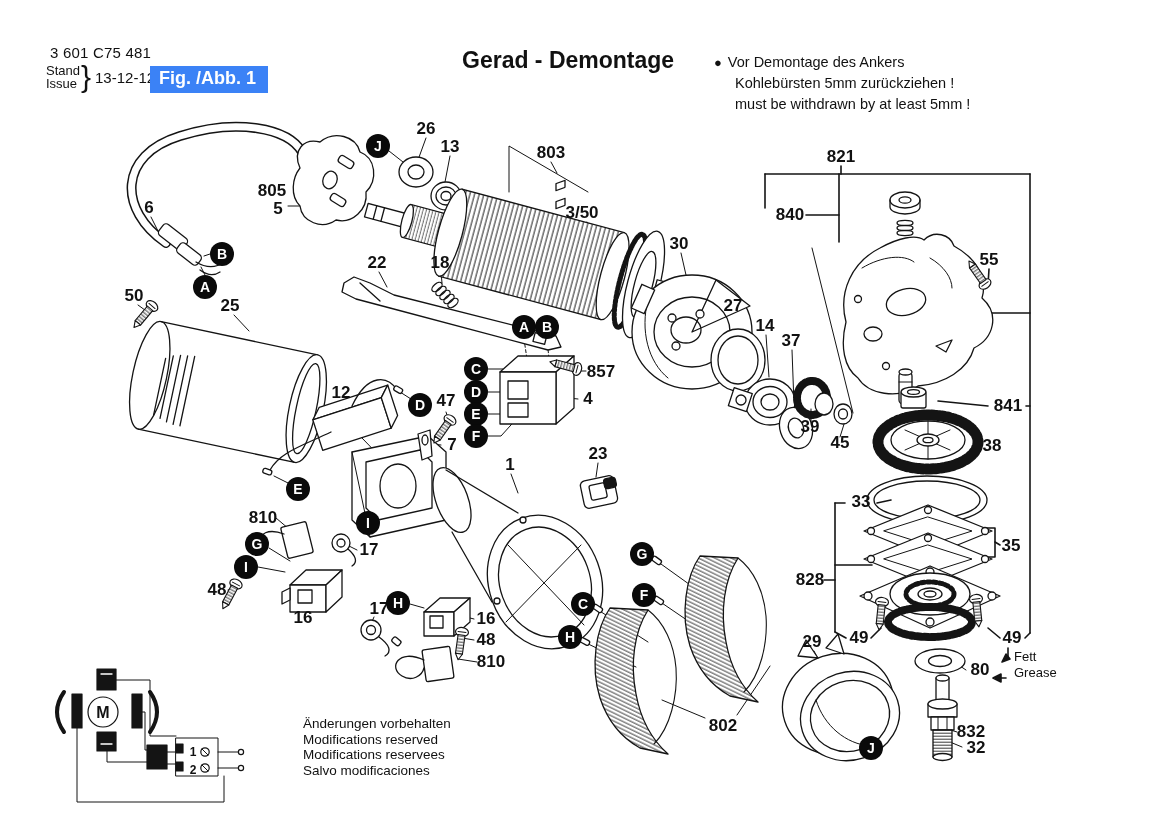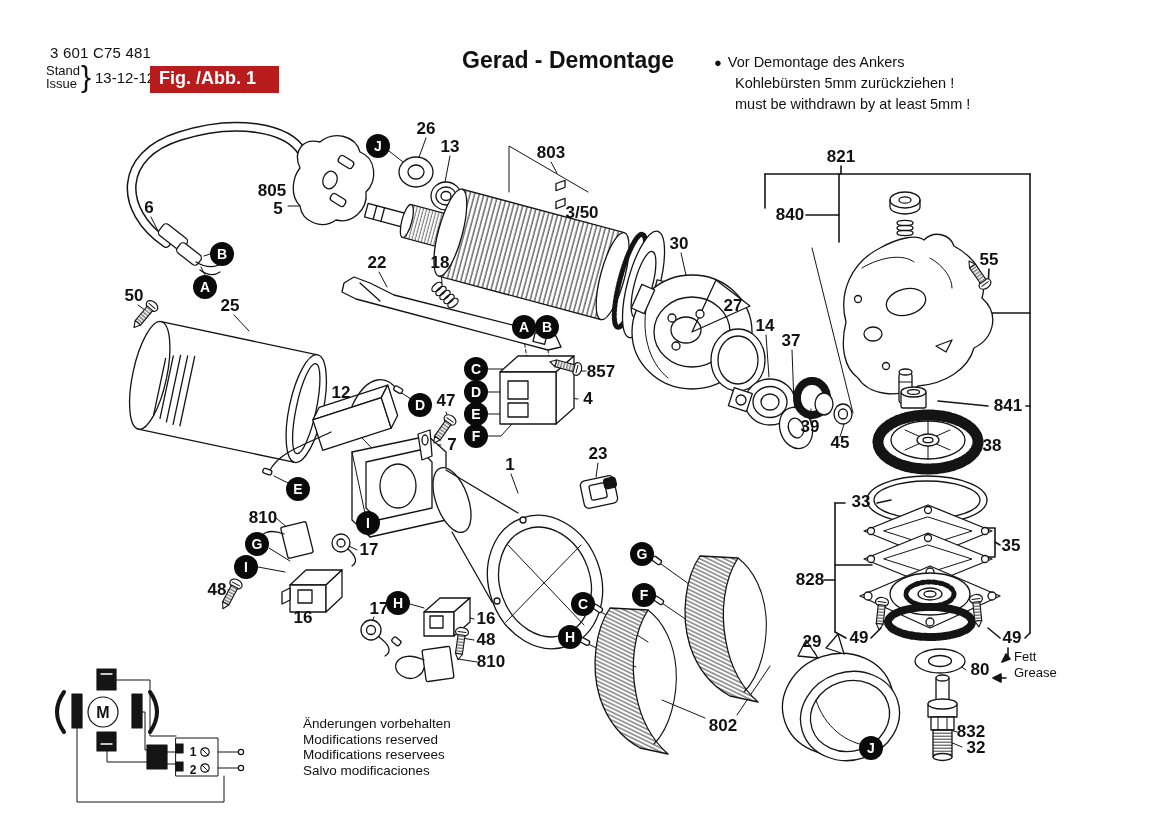--- a/index.html
+++ b/index.html
@@ -4,22 +4,22 @@
 <style>
   html,body{margin:0;padding:0;background:#ffffff;}
   body{width:1169px;height:826px;position:relative;overflow:hidden;
        font-family:"Liberation Sans",sans-serif;color:#111;}
   .abs{position:absolute;}
   .partnum{left:50px;top:44px;font-size:15px;letter-spacing:.2px;text-align:right;}
   .issue-block{left:46px;top:64px;display:flex;align-items:center;}
   .si{font-size:13px;line-height:13px;}
   .brace{font-size:30px;font-weight:400;margin:0 4px 0 1px;line-height:26px;}
   .date{font-size:15px;}
-  .figbox{left:150px;top:66px;background:#b91c1c;color:#fff;font-weight:bold;
-          font-size:18px;padding:2px 23px 4px 9px;}
+  .figbox{left:150px;top:66px;background:#3b82f6;color:#fff;font-weight:bold;
+          font-size:18px;padding:2px 12px 4px 9px;}
   .title{left:462px;top:47px;font-size:23px;font-weight:bold;white-space:nowrap;}
   .notice{left:714px;top:52px;width:340px;font-size:14.5px;line-height:21px;}
   .notice .row{display:flex;}
   .notice .bullet{font-size:13px;margin-right:6px;line-height:21px;}
   .notice .ind{margin-left:21px;}
   .notice .gap{margin-top:4px;}
   .footnote{left:303px;top:716px;font-size:13.5px;line-height:15.5px;}
   svg{position:absolute;left:0;top:0;}
   svg .callout{font-family:"Liberation Sans",sans-serif;font-weight:bold;
                font-size:17px;fill:#111;text-anchor:middle;}

